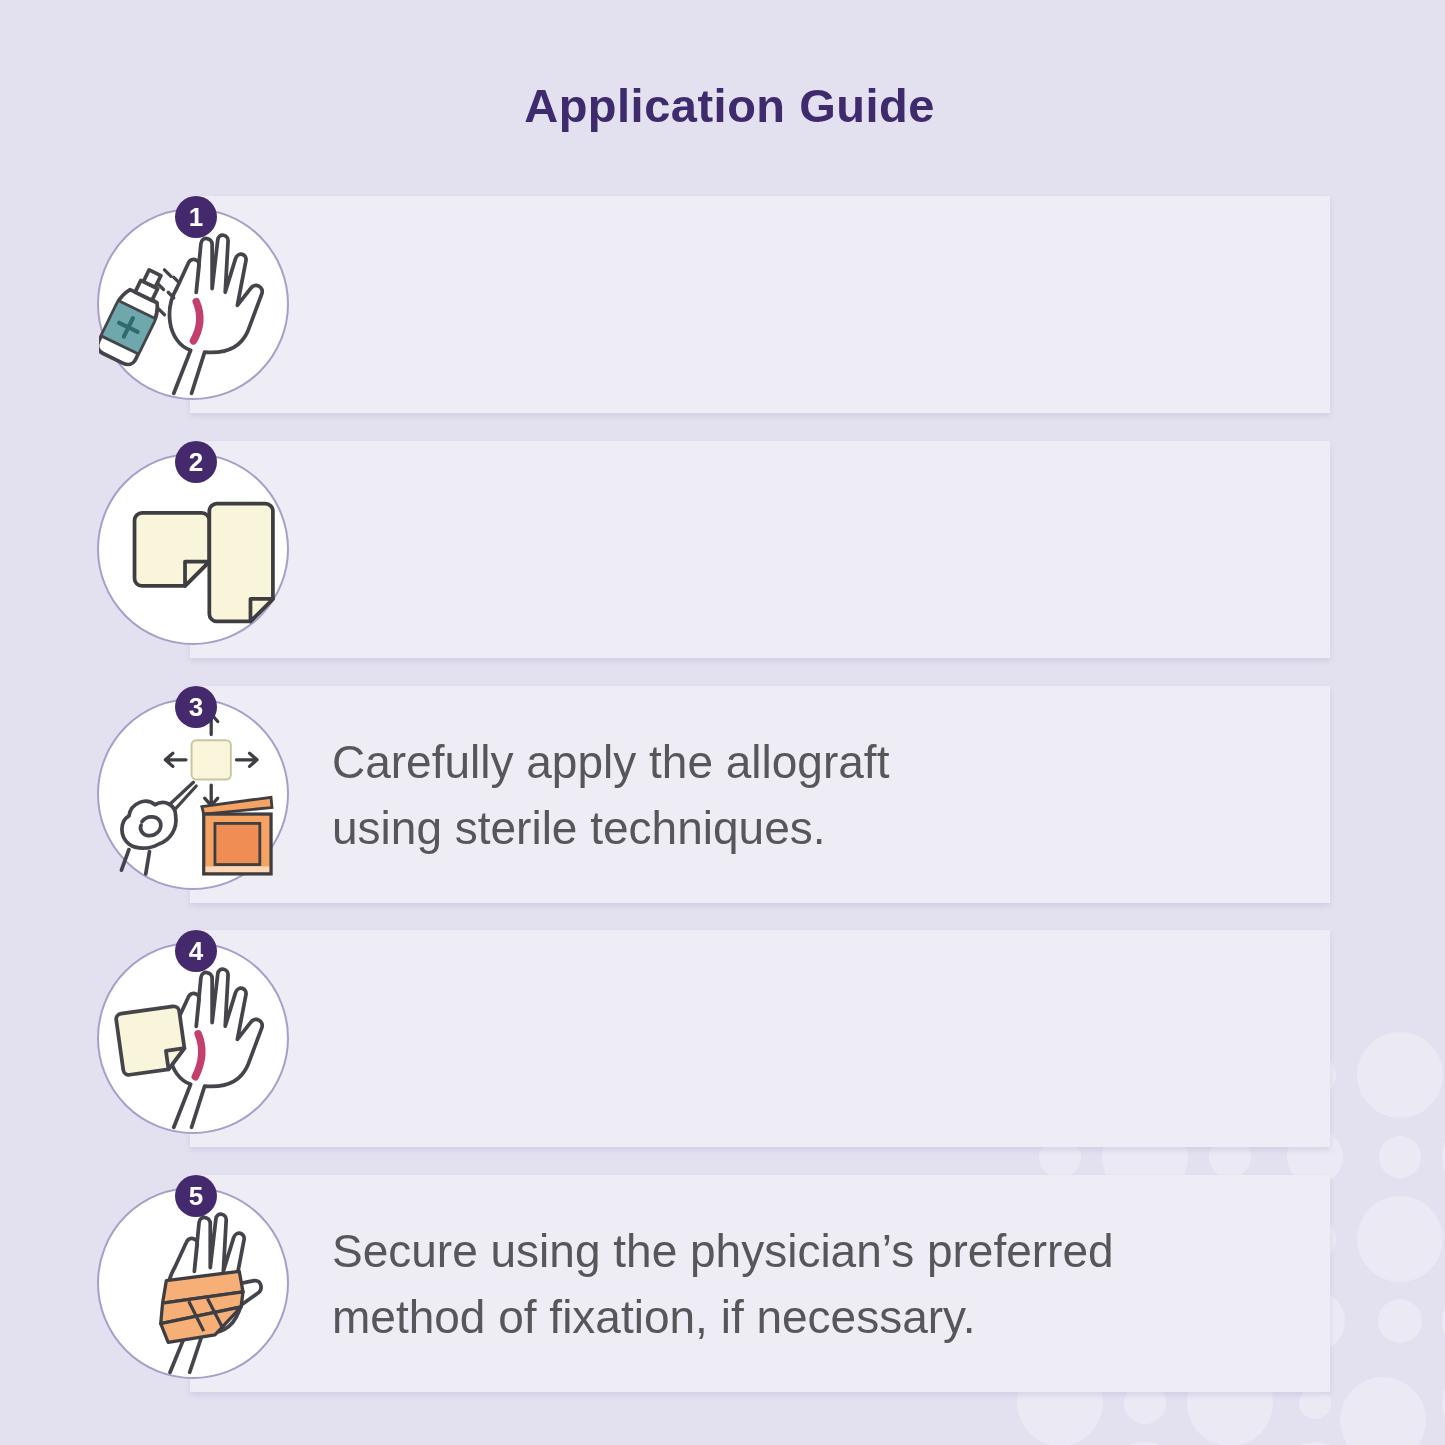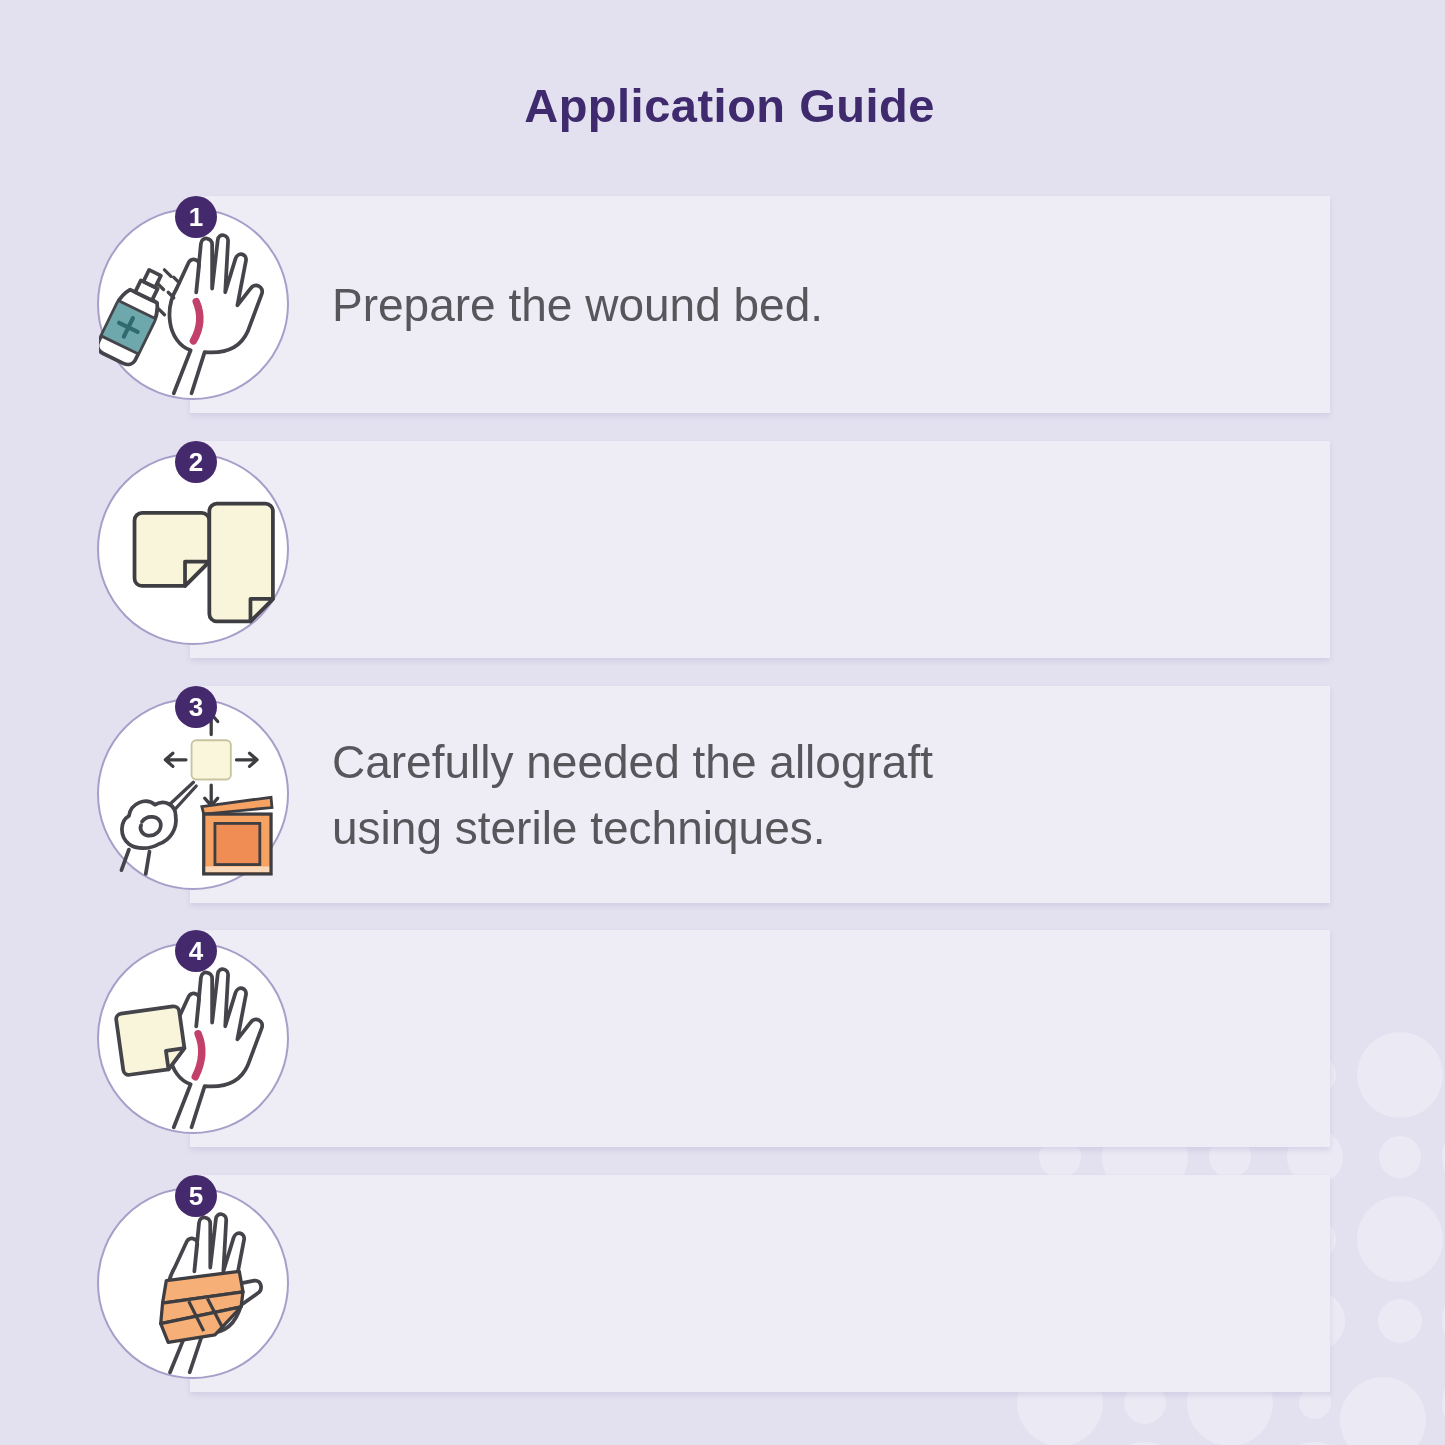--- a/index.html
+++ b/index.html
@@ -104,21 +104,20 @@
         <circle cx="215" cy="470" r="21"></circle>
         <circle cx="300" cy="470" r="43"></circle>
         <circle cx="470" cy="470" r="21"></circle>
     </g>
   </svg>
 
   <div class="title">Application Guide</div>
 
   <div class="step s1">
     <div class="panel"></div>
-    <div class="step-text">Prepare the wound bed.</div>
     <div class="icon-circle">
       <svg viewBox="0 0 200 200">
         <g fill="none" stroke="#44444a" stroke-width="4" stroke-linecap="round" stroke-linejoin="round">
           <path d="M80 196 L98 150 C86 146 78 134 76 120 C74 106 77 94 83 84 L95 58 C98 50 108 52 107 60 L104 88 L109 36 C110 28 121 29 121 37 L121 84 L127 32 C128 24 139 26 138 34 L135 88 L146 52 C149 44 159 47 157 55 L148 102 L162 84 C167 77 177 82 174 90 L159 130 C151 148 135 154 113 152 L99 196"></path>
           <path d="M62 78 l7 7 M70 64 l7 7 M56 94 l6 6 M74 88 l6 6 M64 106 l6 6 M80 72 l6 6" stroke-width="3.5"></path>
         </g>
         <path d="M104 98 C110 112 109 126 101 140" fill="none" stroke="#c2406a" stroke-width="8" stroke-linecap="round"></path>
         <g transform="rotate(26 38 112)">
           <g stroke="#44444a" stroke-width="4" stroke-linejoin="round" stroke-linecap="round">
             <path d="M22 90 C18 96 16 102 16 110 L16 154 C16 160 20 164 26 164 L50 164 C56 164 60 160 60 154 L60 110 C60 102 58 96 54 90 Z" fill="#ffffff"></path>
@@ -144,21 +143,21 @@
           <path d="M126 52 h52 a8 8 0 0 1 8 8 v94 l-24 24 h-36 a8 8 0 0 1 -8 -8 v-110 a8 8 0 0 1 8 -8 z"></path>
           <path d="M186 154 L162 178 L162 154 Z"></path>
         </g>
       </svg>
     </div>
     <div class="badge">2</div>
   </div>
 
   <div class="step s3">
     <div class="panel"></div>
-    <div class="step-text">Carefully needed the allograft
+    <div class="step-text">Carefully apply the allograft
 using sterile techniques.</div>
     <div class="icon-circle">
       <svg viewBox="0 0 200 200">
         <rect x="99" y="43" width="42" height="42" rx="5" fill="#f9f6dc" stroke="#c9c4a0" stroke-width="2"></rect>
         <g stroke="#3e3e42" stroke-width="3.5" fill="none" stroke-linecap="round" stroke-linejoin="round">
           <path d="M120 37 V16 M113 23 L120 15 L127 23"></path>
           <path d="M120 91 V112 M113 105 L120 113 L127 105"></path>
           <path d="M93 64 H72 M79 57 L71 64 L79 71"></path>
           <path d="M147 64 H168 M161 57 L169 64 L161 71"></path>
         </g>
@@ -194,20 +193,22 @@
           <path d="M28 70 h56 a6 6 0 0 1 6 6 v40 l-20 20 h-42 a6 6 0 0 1 -6 -6 v-54 a6 6 0 0 1 6 -6 z" fill="#f8f5da" stroke="#44444a" stroke-width="4" stroke-linejoin="round"></path>
           <path d="M90 116 L70 136 L70 116 Z" fill="#f8f5da" stroke="#44444a" stroke-width="4" stroke-linejoin="round"></path>
         </g>
       </svg>
     </div>
     <div class="badge">4</div>
   </div>
 
   <div class="step s5">
     <div class="panel"></div>
+    <div class="step-text">Secure using the physician’s preferred
+method of fixation, if necessary.</div>
     <div class="icon-circle">
       <svg viewBox="0 0 200 200">
         <g fill="none" stroke="#44444a" stroke-width="4" stroke-linecap="round" stroke-linejoin="round">
           <path d="M76 196 L94 152 C84 146 76 134 74 120 C72 106 75 94 81 84 L93 58 C96 50 106 52 105 60 L102 88 L107 36 C108 28 119 29 119 37 L119 84 L125 32 C126 24 137 26 136 34 L133 88 L144 52 C147 44 157 47 155 55 L146 102 L166 98 C174 97 176 108 169 112 L152 124 C146 146 132 156 111 154 L97 196"></path>
         </g>
         <g stroke="#3e3e42" stroke-width="3.5" stroke-linejoin="round" fill="#f6b077">
           <path d="M72 98 L150 88 L154 110 L68 122 Z"></path>
           <path d="M68 122 L154 110 L152 126 L66 144 Z"></path>
           <path d="M66 144 L152 126 L124 156 L74 164 Z"></path>
           <path d="M96 120 L112 152" fill="none"></path>

